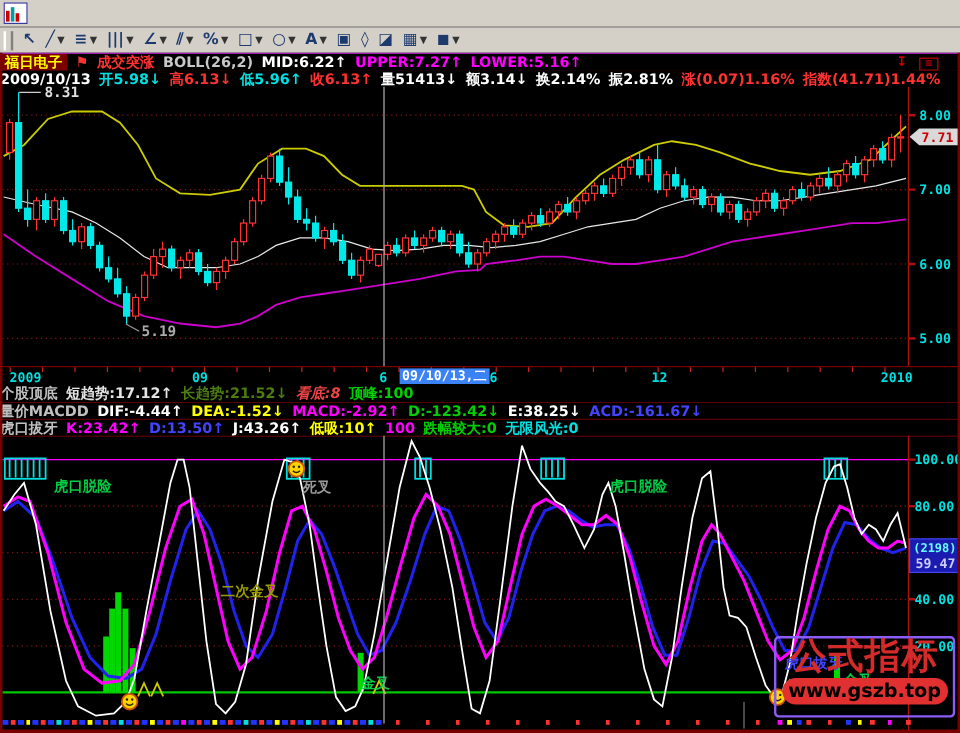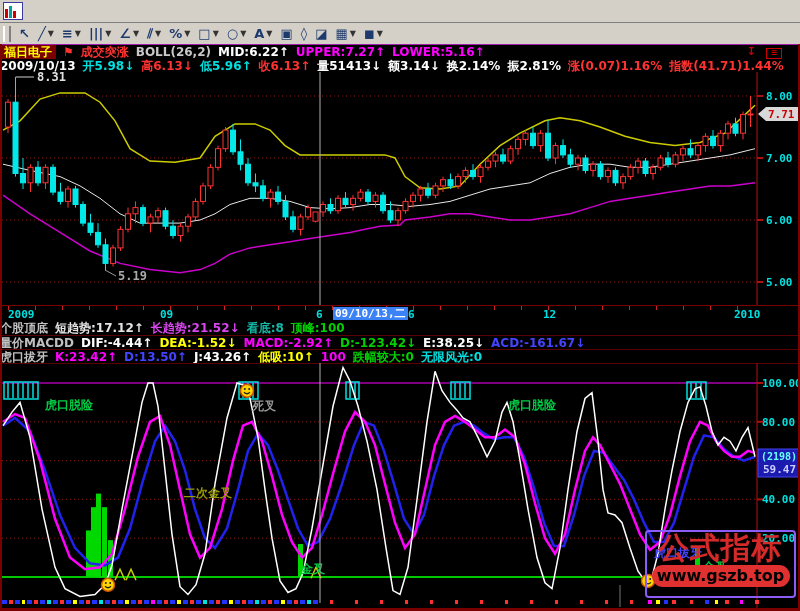--- a/index.html
+++ b/index.html
@@ -399,21 +399,21 @@
       <div class="lbl" style="left: 8px;">2009</div>
       <div class="lbl" style="left: 160px;">09</div>
       <div class="lbl" style="left: 316px;">6</div>
       <div class="lbl" style="left: 408px;">6</div>
       <div class="lbl" style="left: 543px;">12</div>
       <div class="lbl" style="left: 690px; margin-left: 44px;">2010</div>
       <div class="datehl" style="left: 333px; min-width: 58px;">09/10/13,二</div>
       <div class="periodlbl" style="left: 764px; margin-left: 36px;">日线</div>
     </div>
 
-  <div class="row irow1"><span id="irow1-segs"><span style="color: rgb(192, 192, 192);">个股顶底</span><span style="color: #e5e5e5;">短趋势:17.12↑</span><span style="color: #d946ef;">长趋势:21.52↓</span><span style="color: #14b8a6;">看底:8</span><span style="color: rgb(0, 208, 0);">顶峰:100</span></span></div>
+  <div class="row irow1"><span id="irow1-segs"><span style="color: rgb(192, 192, 192);">个股顶底</span><span style="color: #e5e5e5;">短趋势:17.12↑</span><span style="color: #4d7c0f;">长趋势:21.52↓</span><span style="color: #ef4444; font-style: italic;">看底:8</span><span style="color: rgb(0, 208, 0);">顶峰:100</span></span></div>
   <div class="row irow2"><span id="irow2-segs"><span style="color: rgb(192, 192, 192);">量价MACDD</span><span style="color: rgb(255, 255, 255);">DIF:-4.44↑</span><span style="color: rgb(255, 255, 0);">DEA:-1.52↓</span><span style="color: rgb(255, 0, 255);">MACD:-2.92↑</span><span style="color: rgb(0, 208, 0);">D:-123.42↓</span><span style="color: rgb(255, 255, 255);">E:38.25↓</span><span style="color: rgb(68, 68, 255);">ACD:-161.67↓</span></span></div>
   <div class="row irow3"><span id="irow3-segs"><span style="color: rgb(192, 192, 192);">虎口拔牙</span><span style="color: rgb(255, 0, 255);">K:23.42↑</span><span style="color: rgb(68, 68, 255);">D:13.50↑</span><span style="color: rgb(255, 255, 255);">J:43.26↑</span><span style="color: rgb(255, 255, 0);">低吸:10↑</span><span style="color: rgb(255, 0, 255);">100</span><span style="color: rgb(0, 208, 0);">跌幅较大:0</span><span style="color: rgb(0, 224, 224);">无限风光:0</span></span></div>
 
   <svg id="kdj-svg" width="800" height="248">
       <line x1="2" y1="58.8" x2="755" y2="58.8" stroke="#8b1414" stroke-width="1" stroke-dasharray="1,3"></line>
       <line x1="2" y1="97.6" x2="755" y2="97.6" stroke="#8b1414" stroke-width="1" stroke-dasharray="1,3"></line>
       <line x1="2" y1="136.39999999999998" x2="755" y2="136.39999999999998" stroke="#8b1414" stroke-width="1" stroke-dasharray="1,3"></line>
       <line x1="2" y1="175.2" x2="755" y2="175.2" stroke="#8b1414" stroke-width="1" stroke-dasharray="1,3"></line>
       <line x1="2" y1="20" x2="757" y2="20" stroke="#ff00ff" stroke-width="1"></line>
       <line x1="2" y1="214" x2="757" y2="214" stroke="#00c800" stroke-width="2"></line>

